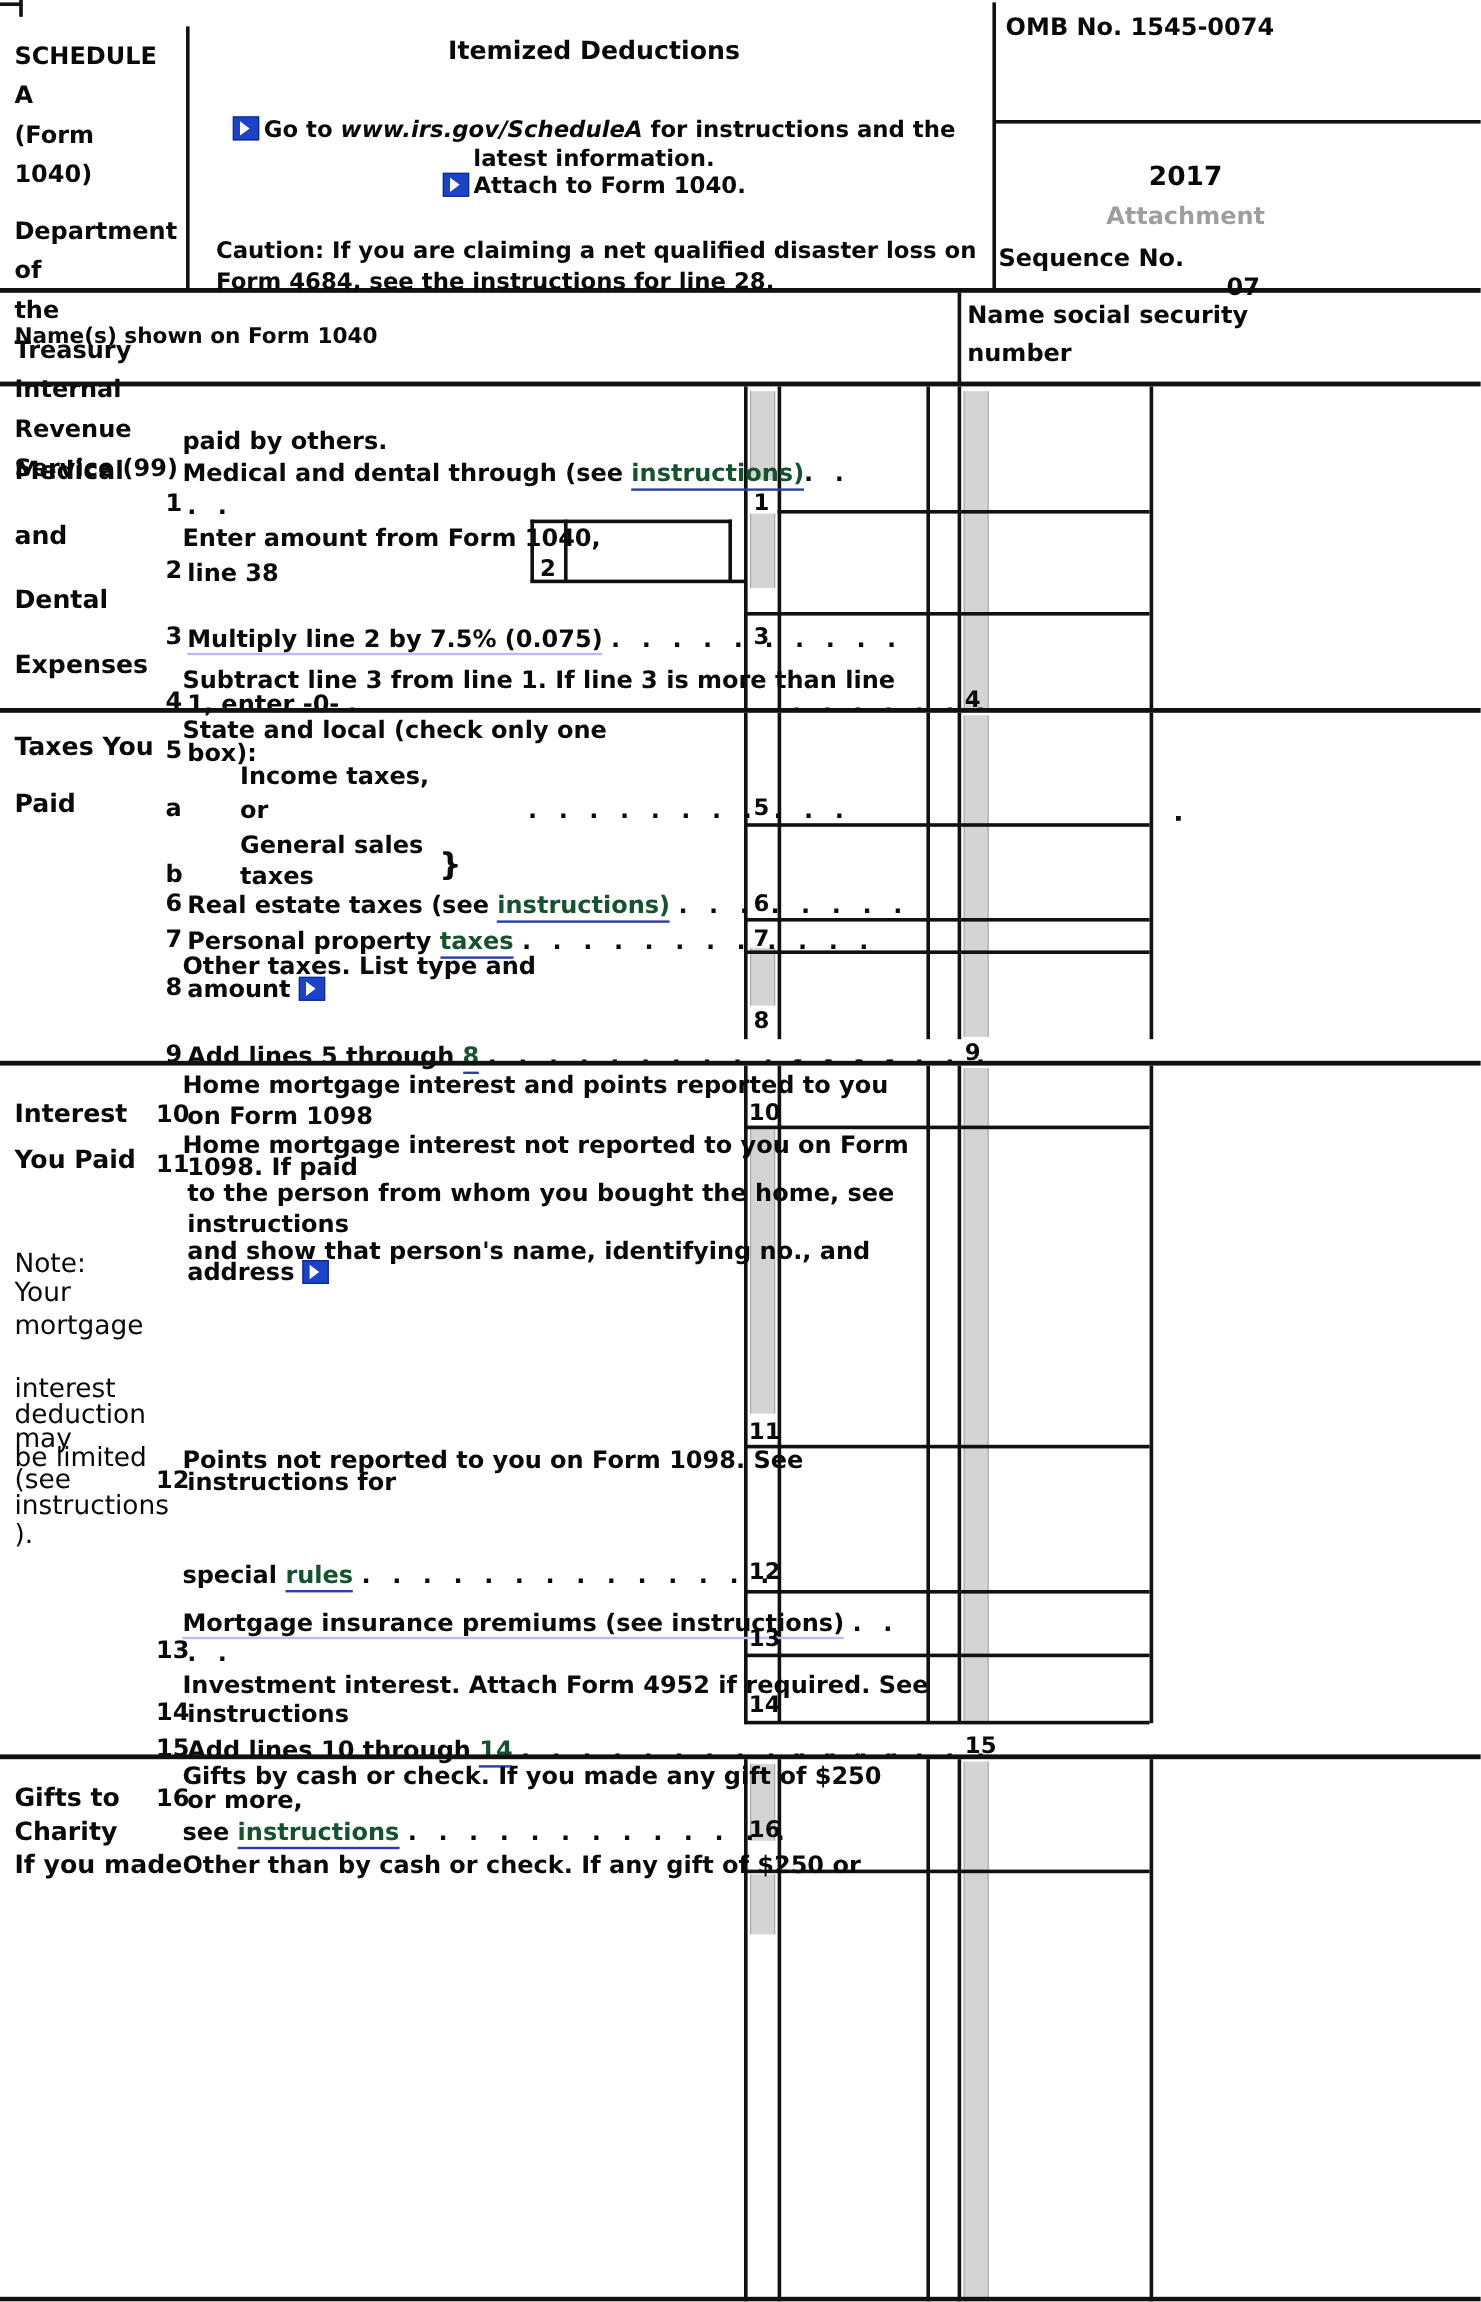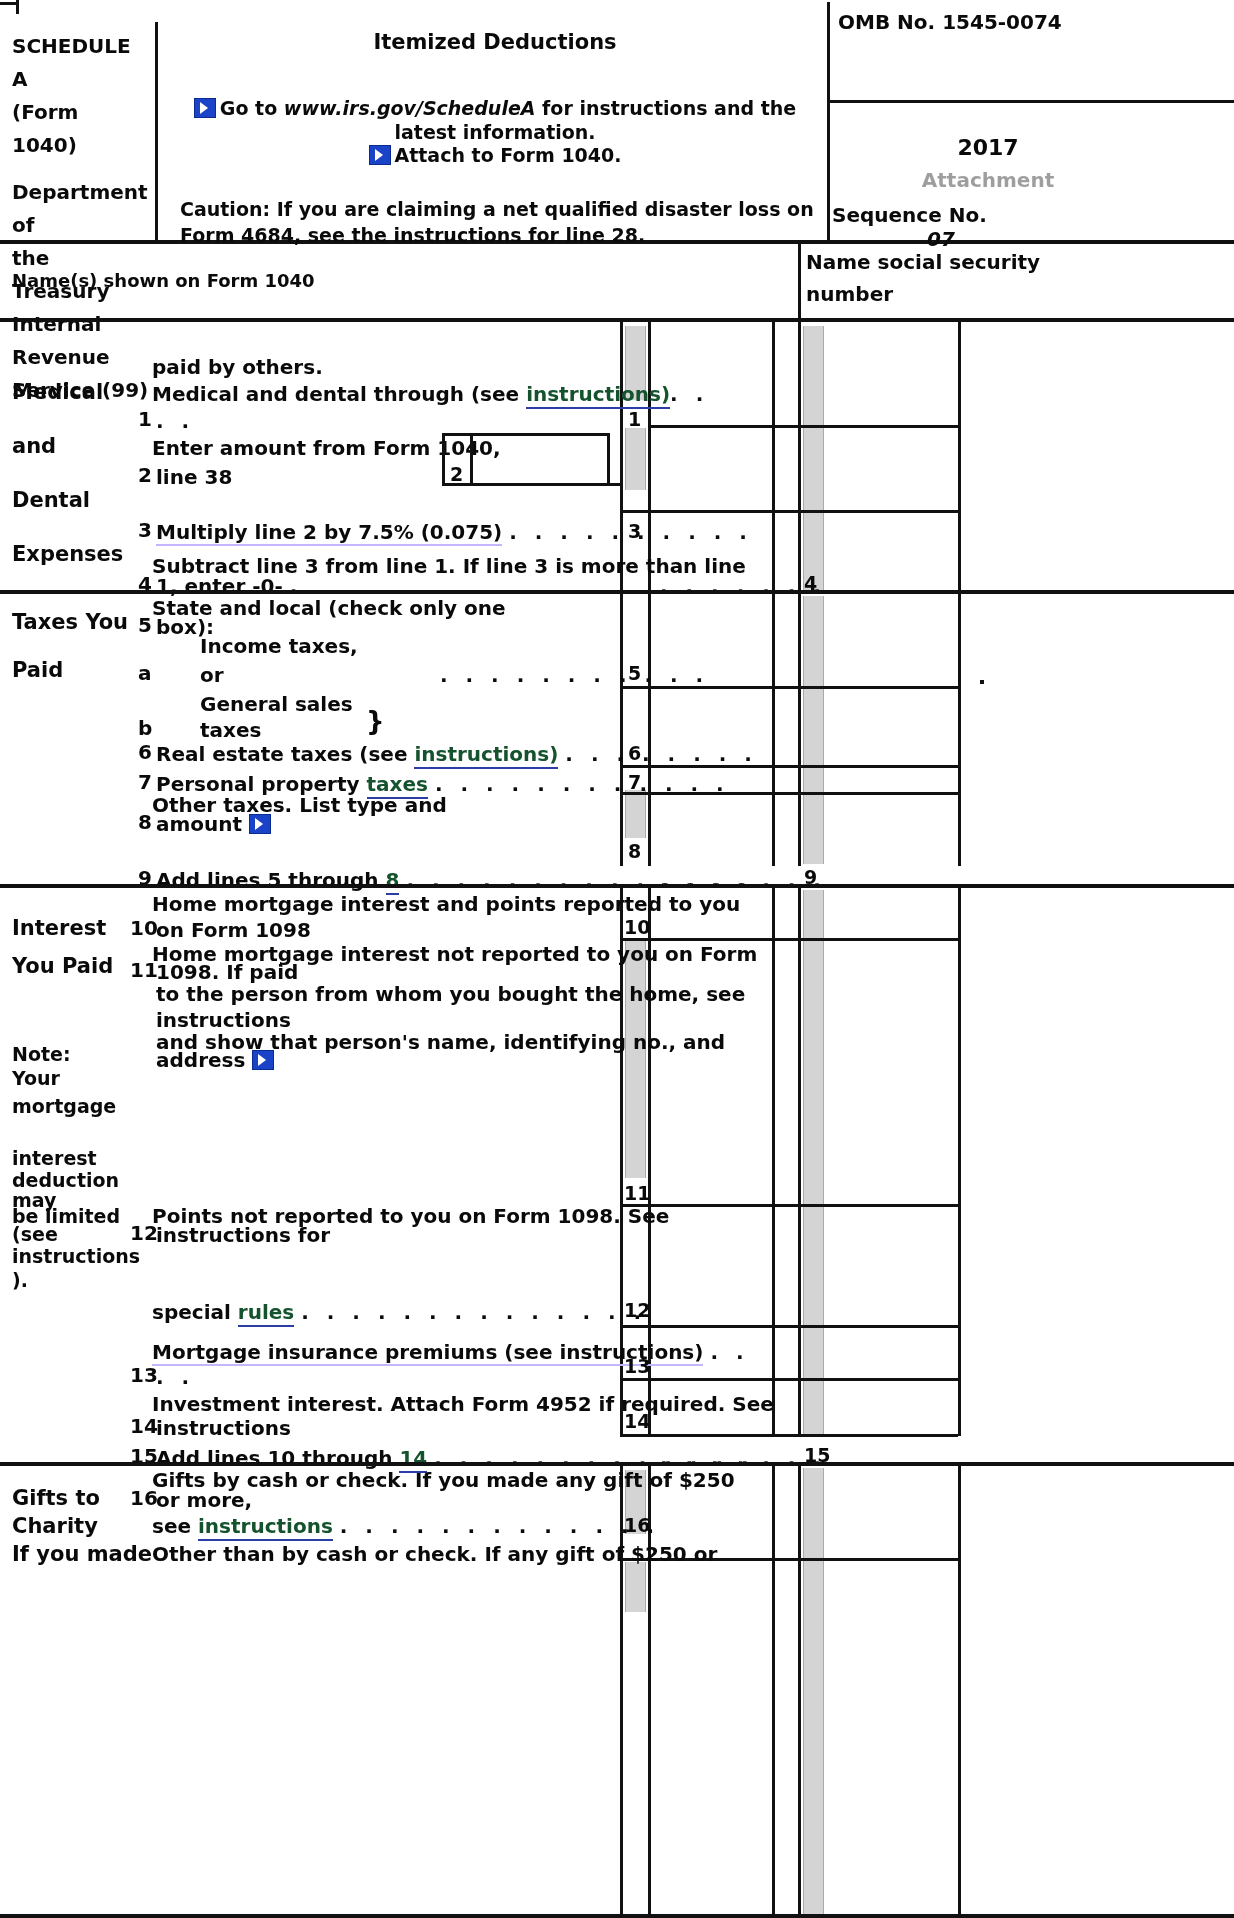--- a/index.html
+++ b/index.html
@@ -51,29 +51,29 @@
     border-bottom:6px solid transparent;
   }
   .omb{position:absolute;left:838px;top:6px;width:300px;
     font-weight:bold;font-size:20px;line-height:32px;}
   .year{position:absolute;left:838px;top:135px;width:300px;
     text-align:center;font-weight:bold;font-size:22px;}
   .attachword{position:absolute;left:838px;top:168px;width:300px;
     text-align:center;font-weight:bold;font-size:20px;color:#2b2b2b;opacity:.45;}
   .seqno{position:absolute;left:832px;top:203px;width:300px;
     font-weight:bold;font-size:20px;line-height:24px;}
-  .seqno .num{display:block;text-align:center;padding-right:82px;font-style:italic;}
+  .seqno .num{display:block;text-align:right;padding-right:82px;}
 
   .names{position:absolute;left:12px;top:270px;font-weight:bold;font-size:18px;}
   .ssn{position:absolute;left:806px;top:246px;width:320px;
     font-weight:bold;font-size:20px;line-height:32px;}
 
   
   .cat{position:absolute;font-weight:bold;font-size:21px;line-height:28px;left:12px;}
-  .cat.small{font-weight:bold;font-size:19px;line-height:24px;}
+  .cat.small{font-weight:normal;font-size:22px;line-height:24px;}
   .lnum{position:absolute;font-weight:bold;font-size:20px;}
   .ltext{position:absolute;font-weight:bold;font-size:20px;line-height:28px;}
   .boxnum{position:absolute;font-weight:bold;font-size:19px;}
   .dots{letter-spacing:5.5px;font-weight:bold;}
   .ul{border-bottom:2px solid #2b3ea8;color:#14532d;padding-bottom:1px;}
   .ulplain{border-bottom:2px solid #c4b5fd;}
   .brace{position:absolute;font-size:26px;font-weight:bold;}
 </style>
 </head>
 <body>

